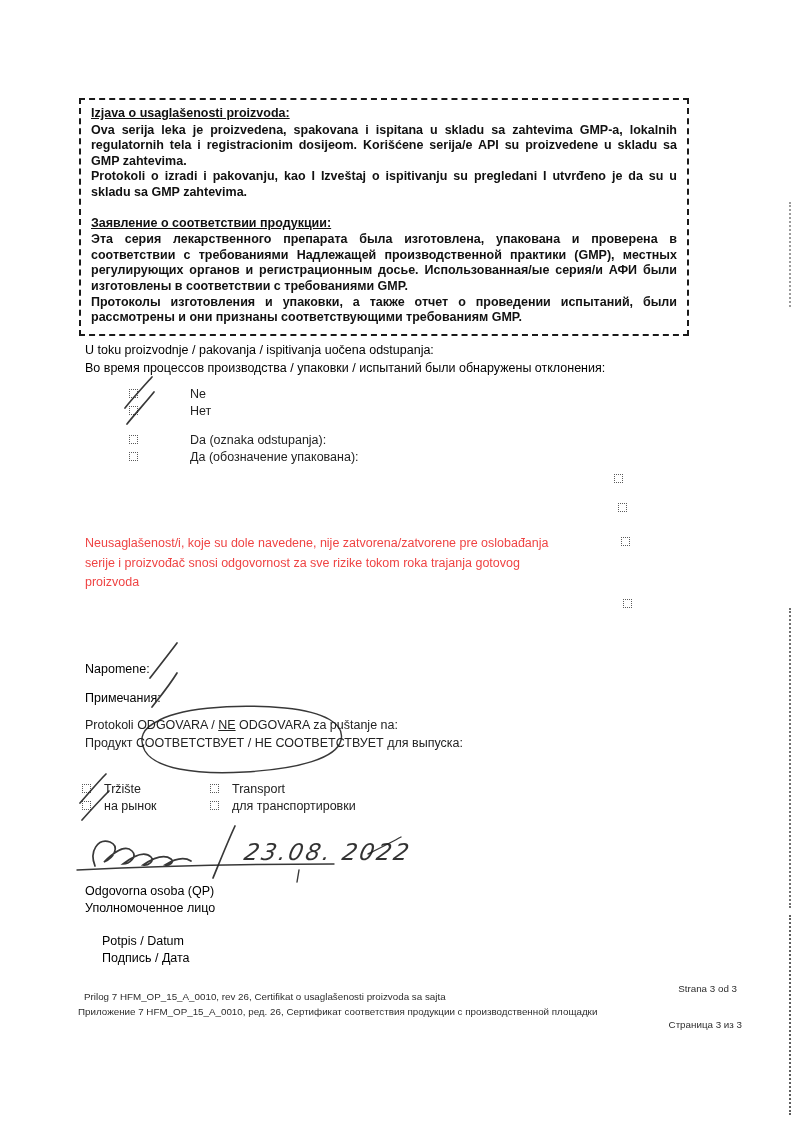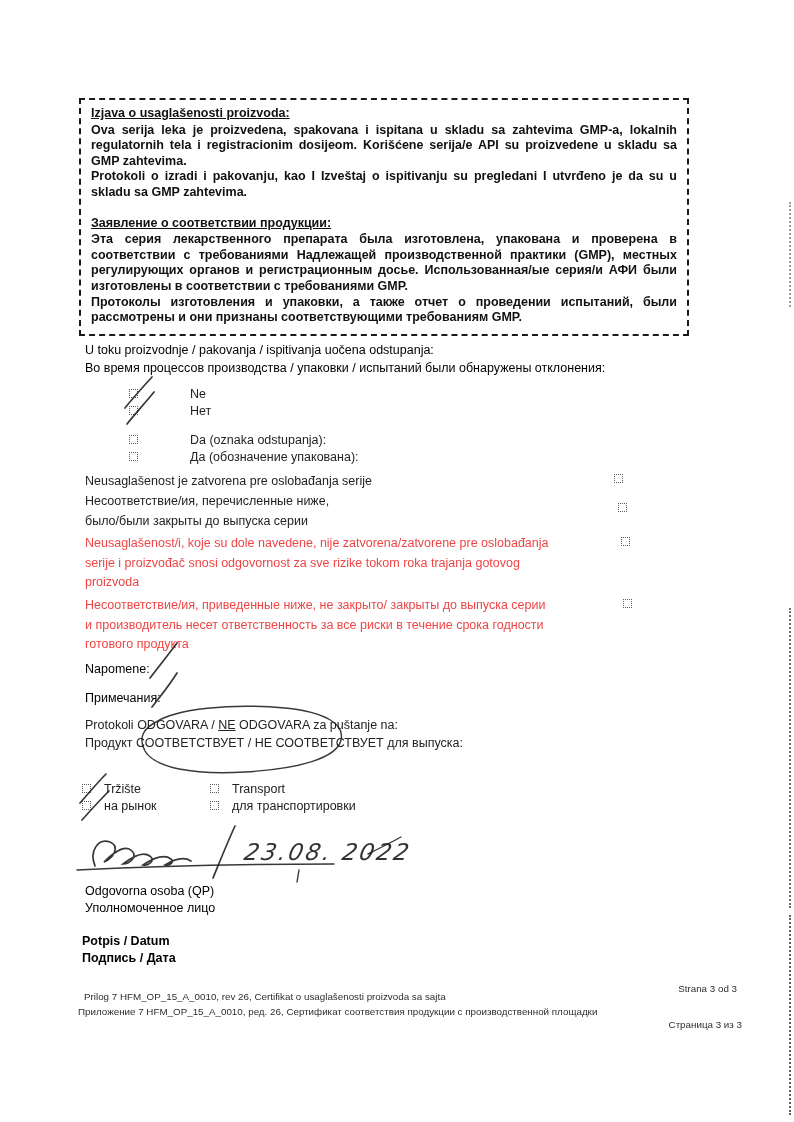--- a/index.html
+++ b/index.html
@@ -89,32 +89,26 @@
     <div class="cb-row">
       <span class="cb"></span>
       <span class="cb-label">Da (oznaka odstupanja):</span>
     </div>
     <div class="cb-row">
       <span class="cb"></span>
       <span class="cb-label">Да (обозначение упакована):</span>
     </div>
   </div>
 
-  <div class="abs para-block" style="left:85px;top:471px;width:540px;">
-    <div>Neusaglašenost je zatvorena pre oslobađanja serije</div>
-    <div>Несоответствие/ия, перечисленные ниже,</div>
-    <div>было/были закрыты до выпуска серии</div>
-  </div>
   <span class="cb abs" style="left:614px;top:474px;"></span>
   <span class="cb abs" style="left:618px;top:503px;"></span>
 
   <div class="abs para-block2" style="left:85px;top:534px;">Neusaglašenost/i, koje su dole navedene, nije zatvorena/zatvorene pre oslobađanja serije i proizvođač snosi odgovornost za sve rizike tokom roka trajanja gotovog proizvoda</div>
   <span class="cb abs" style="left:621px;top:537px;"></span>
 
-  <div class="abs para-block2" style="left:85px;top:596px;">Несоответствие/ия, приведенные ниже, не закрыто/ закрыты до выпуска серии и производитель несет ответственность за все риски в течение срока годности готового продукта</div>
   <span class="cb abs" style="left:623px;top:599px;"></span>
 
   <div class="abs bodytext" style="left:85px;top:660px;">Napomene:</div>
   <div class="abs bodytext" style="left:85px;top:689px;">Примечания:</div>
 
   <div class="abs" style="left:85px;top:717px;">
     <div class="verdict-line">
       <span>Protokoli</span>
       <span>ODGOVARA</span>
       <span>/</span>
@@ -147,21 +141,21 @@
       <span class="cb"></span>
       <span class="rel-label">для транспортировки</span>
     </div>
   </div>
 
   <div class="abs bodytext" style="left:85px;top:883px;line-height:17px;">
     <div>Odgovorna osoba (QP)</div>
     <div>Уполномоченное лицо</div>
   </div>
 
-  <div class="abs bodytext" style="left:82px;top:933px;line-height:17px;font-weight:bold;">
+  <div class="abs bodytext" style="left:102px;top:933px;line-height:17px;">
     <div>Potpis / Datum</div>
     <div>Подпись / Дата</div>
   </div>
 
   <div class="abs footer-text" style="left:84px;top:990px;">Prilog 7 HFM_OP_15_A_0010, rev 26, Certifikat o usaglašenosti proizvoda sa sajta</div>
   <div class="abs footer-text" style="left:78px;top:1005px;">Приложение 7 HFM_OP_15_A_0010, ред. 26, Сертификат соответствия продукции с производственной площадки</div>
   <div class="abs footer-text" style="right:57px;top:982px;text-align:center;">Strana 3 od 3</div>
   <div class="abs footer-text" style="right:52px;top:1018px;">Страница 3 из 3</div>
 
   <div class="abs edge-art" style="left:789px;top:202px;height:105px;opacity:.55;"></div>

